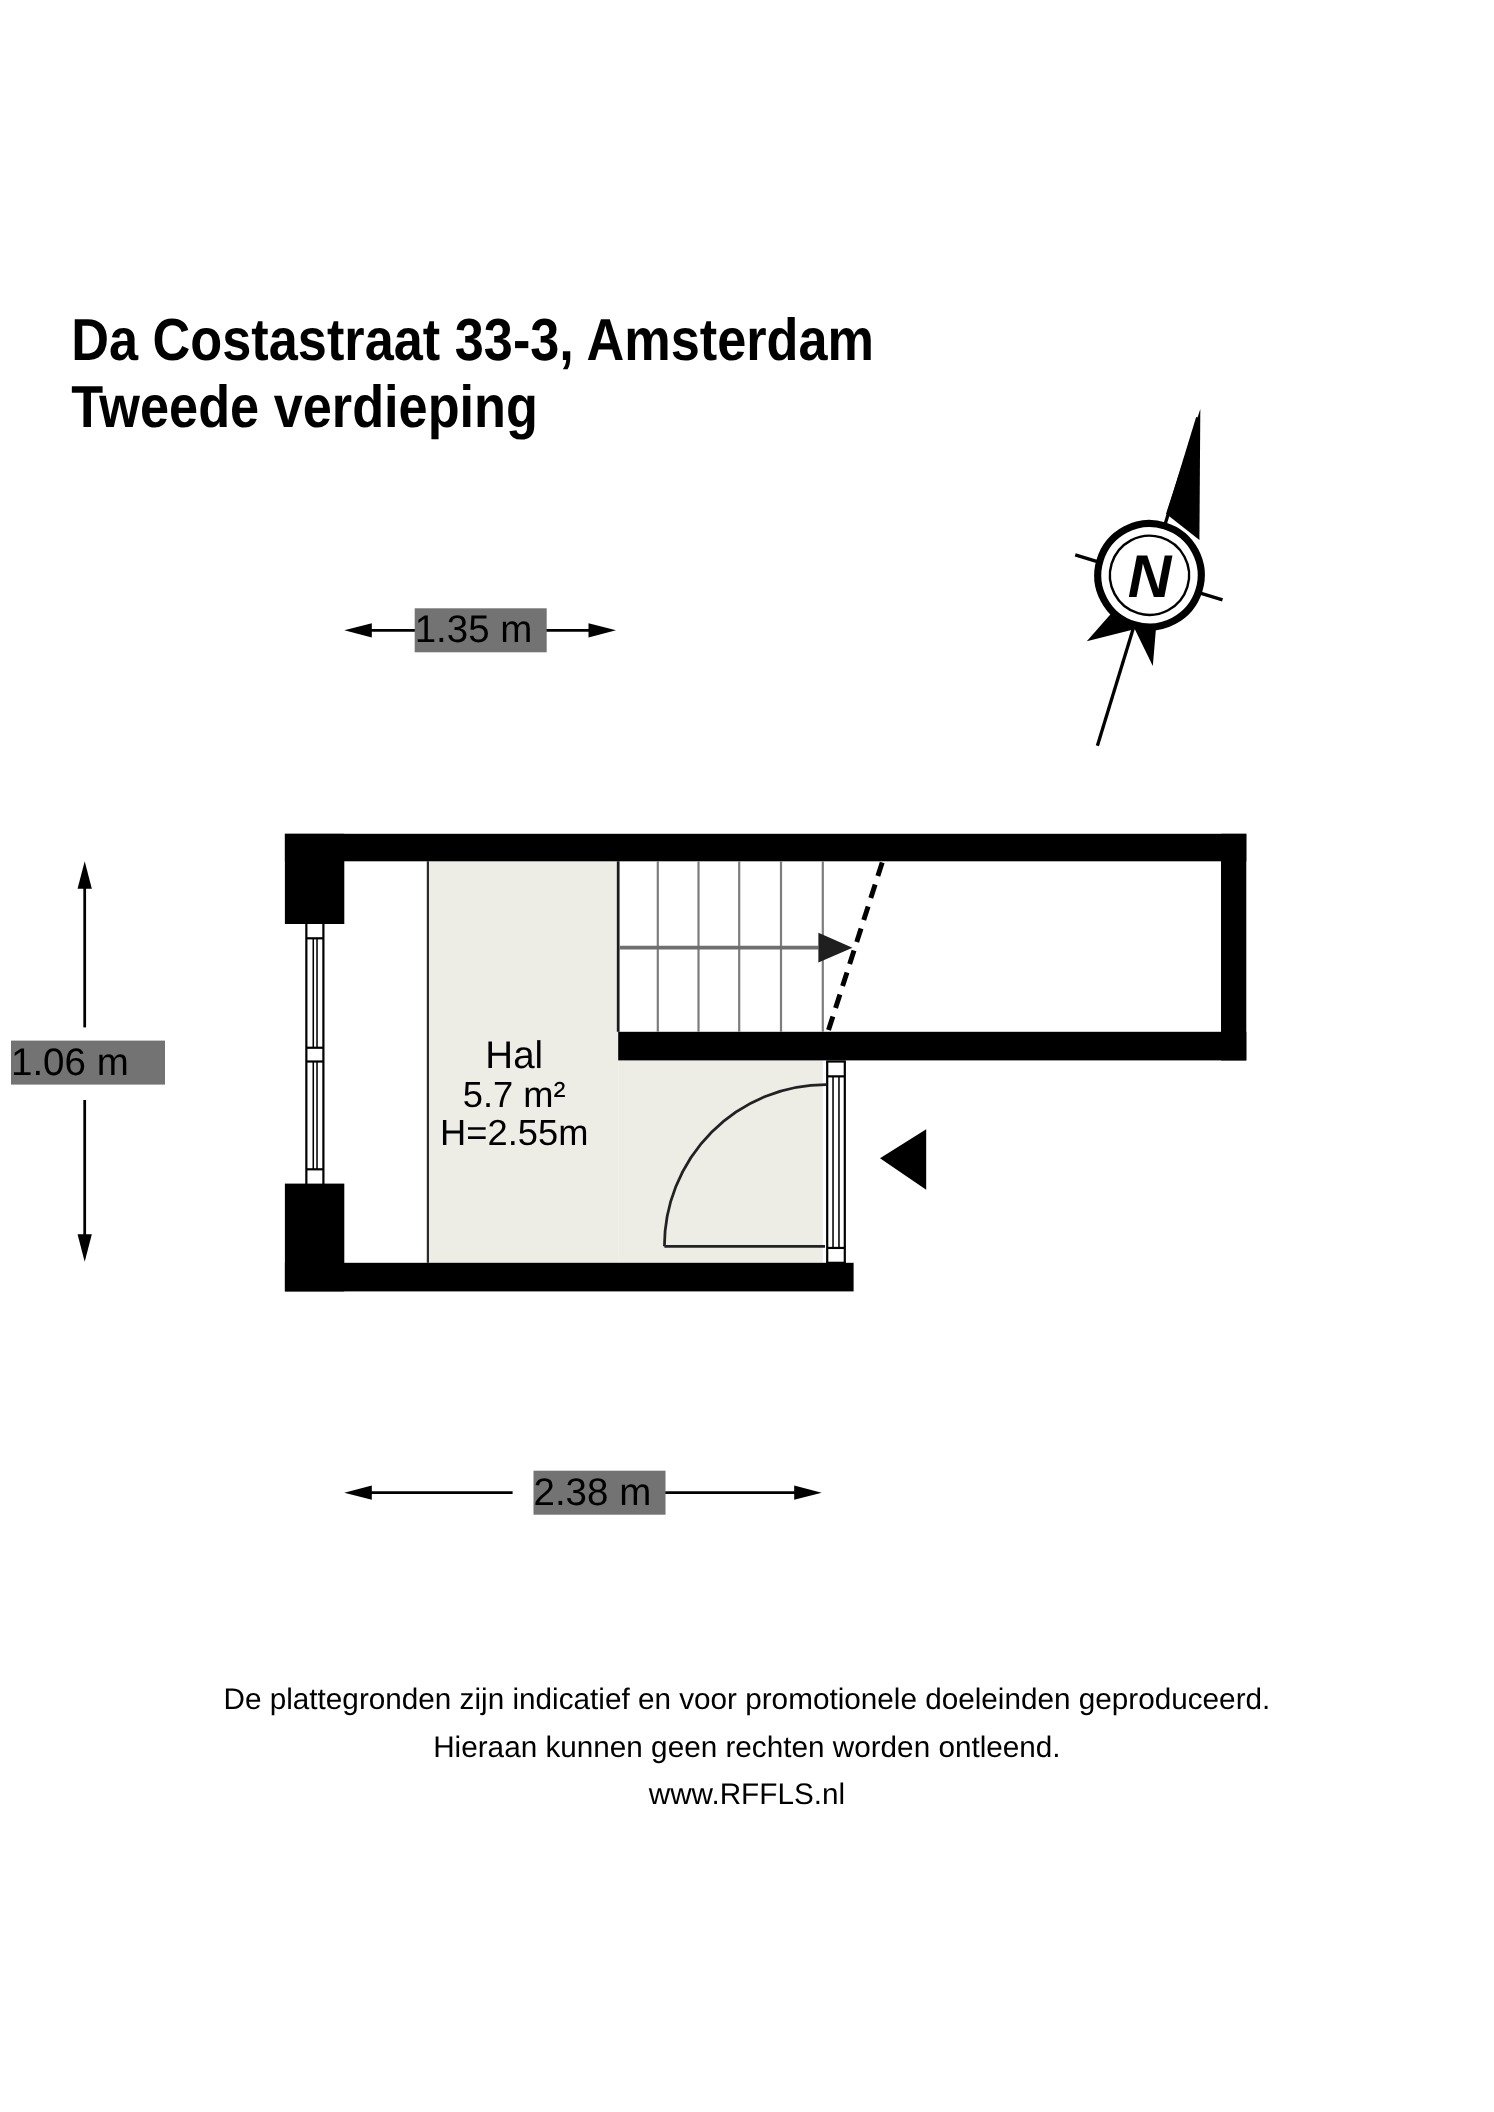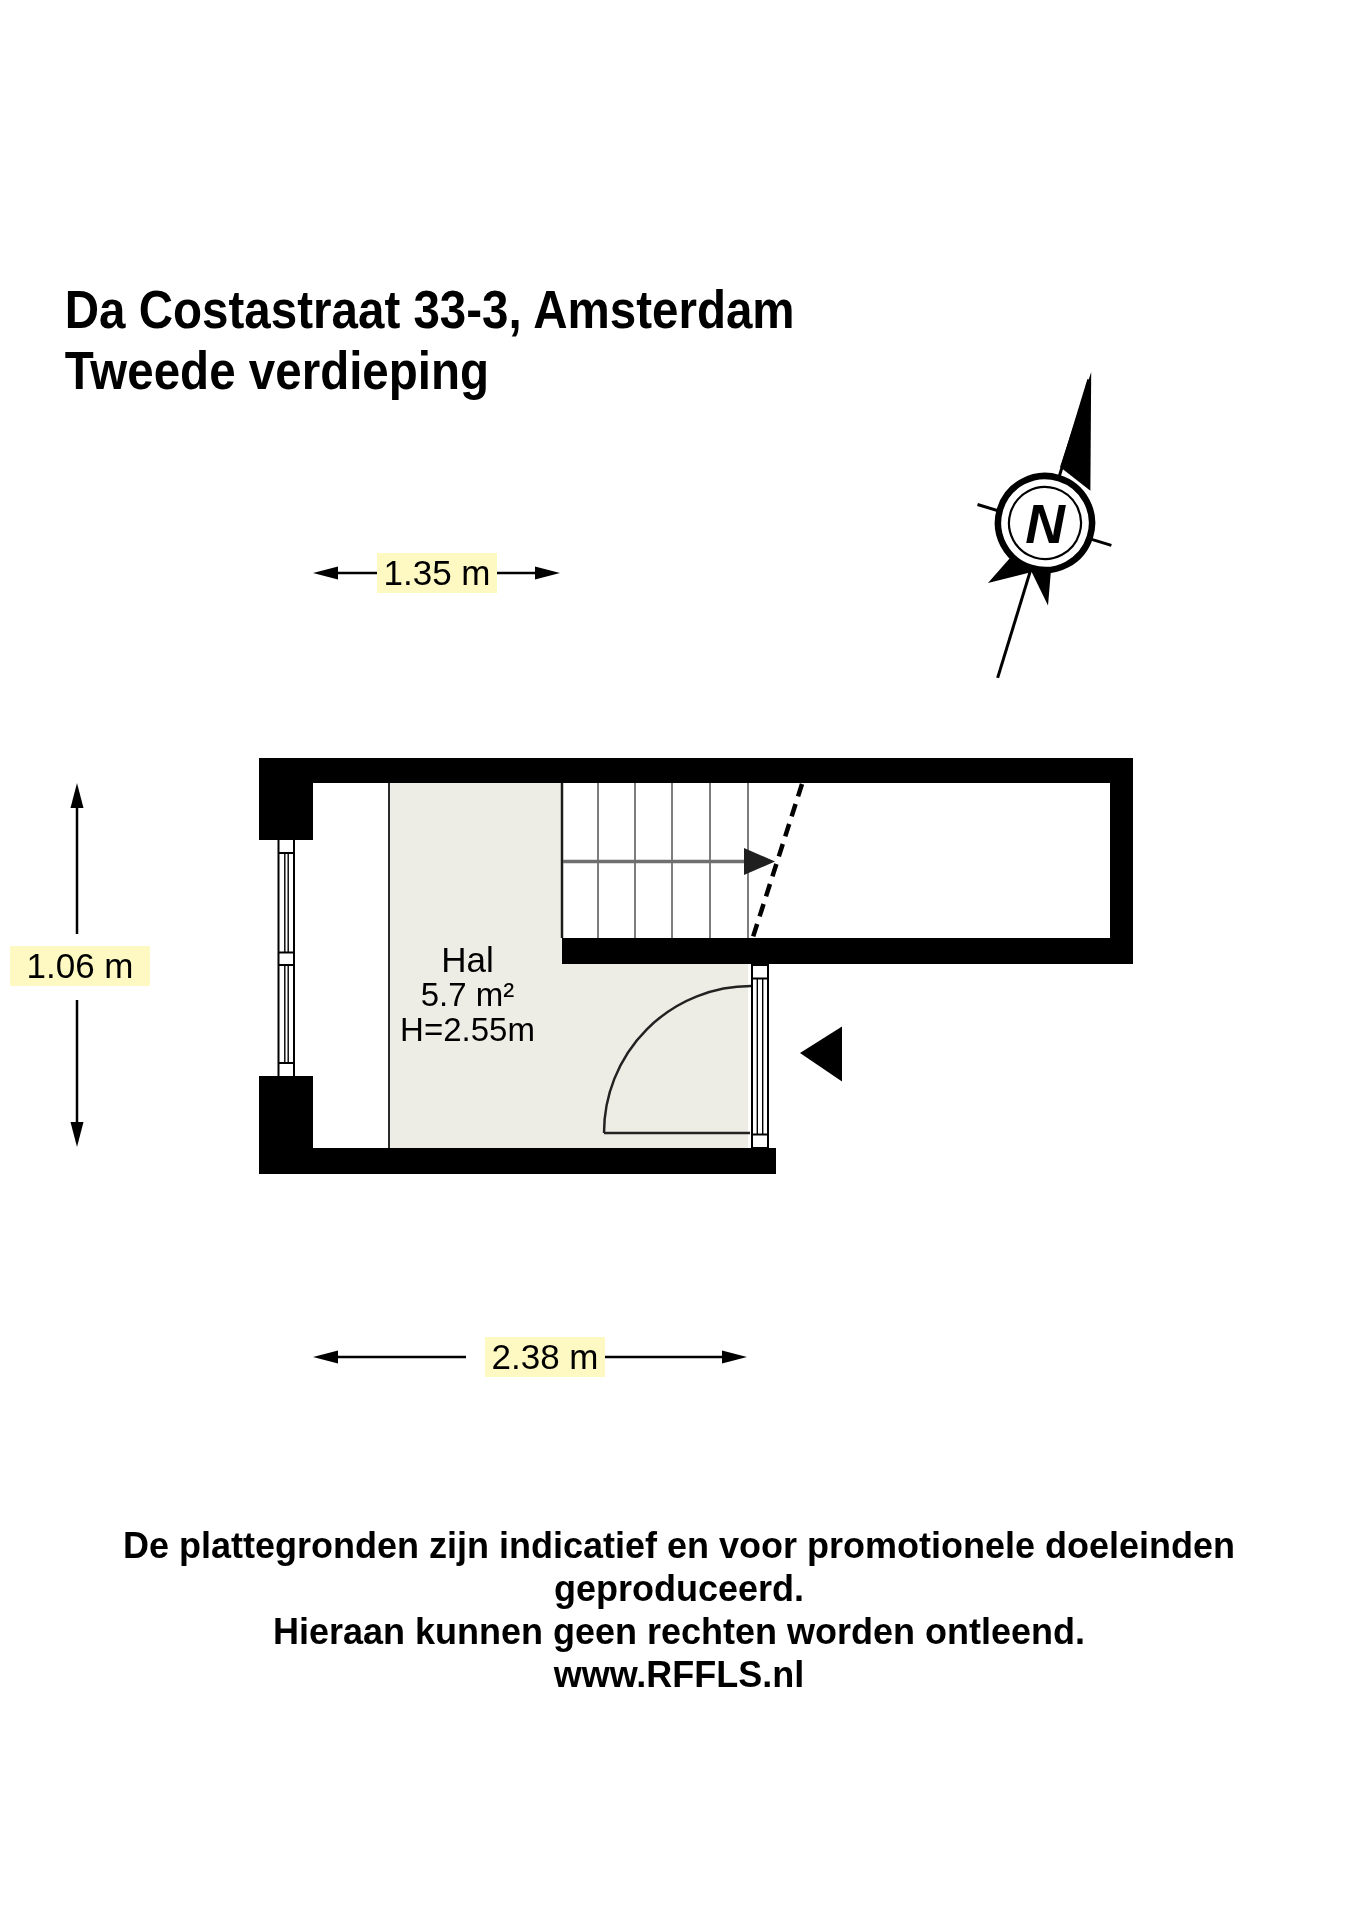--- a/index.html
+++ b/index.html
@@ -16,37 +16,36 @@
     left:0;top:279px;width:1080px;
     text-align:left;
     font-weight:bold;
     font-size:54px;
     line-height:61px;
     color:#000;
   }
   .title-line{display:block;transform:scaleX(0.88);transform-origin:50% 50%;white-space:nowrap;}
   .dim-label{
     font-size:35px;line-height:40px;
-    text-align:center;color:#000;
-    background:#fef9c3;
+    color:#000;
+    background:#737373;
     white-space:nowrap;
   }
   .room-label{
     left:380px;top:942px;width:175px;
     text-align:center;
     font-size:33px;line-height:35px;
     color:#000;
   }
   .room-name{font-size:35px;}
   .footer-block{
     left:0;top:1524px;width:1358px;
     text-align:center;
-    font-size:36px;line-height:43px;
+    font-size:27px;line-height:43px;
     color:#000;
-    font-weight:bold;
   }
   svg text.compass-n{
     font-family:"Liberation Sans", sans-serif;
     font-weight:bold;font-style:italic;
     font-size:55px;
   }
 </style>
 </head>
 <body>
 

